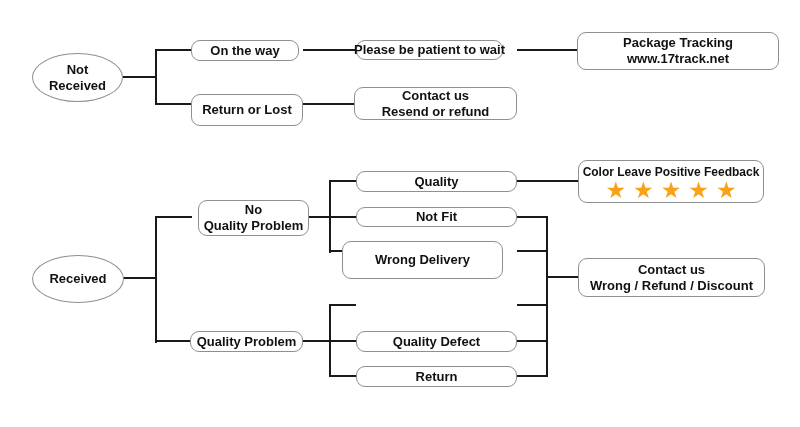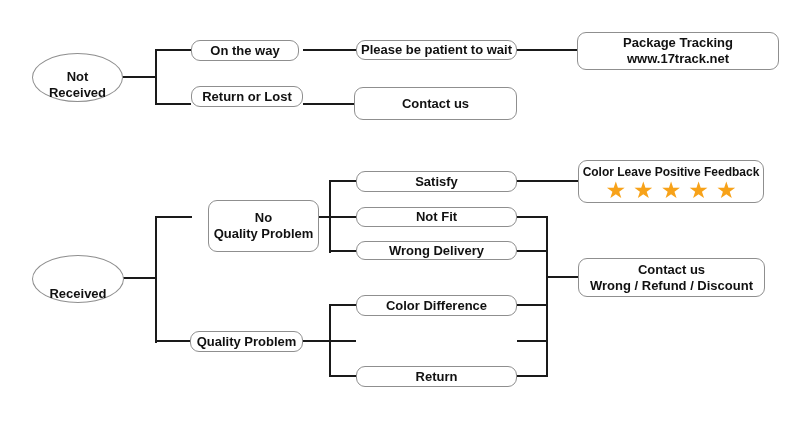--- a/index.html
+++ b/index.html
@@ -15,21 +15,21 @@
     font-family:"Liberation Sans","DejaVu Sans",sans-serif;color:var(--text);
     overflow:hidden;
   }
   .node{
     position:absolute;box-sizing:border-box;background:#fff;
     border:1.5px solid var(--border);border-radius:9px;
     display:flex;flex-direction:column;align-items:center;justify-content:center;
     font-size:13px;font-weight:600;line-height:16px;text-align:center;
     white-space:nowrap;
   }
-  .ellipse{border-radius:50%;justify-content:flex-end;}
+  .ellipse{border-radius:50%;}
   .h{position:absolute;height:2px;background:var(--line);}
   .v{position:absolute;width:2px;background:var(--line);}
   .feedback-title{font-size:12px;line-height:14px;margin-top:2px;}
   .stars{
     color:var(--star);font-size:23px;line-height:22px;letter-spacing:7px;
     margin-top:0px;margin-left:7px; 
   }
   .stars span{display:inline-block;}
 </style>
 </head>
@@ -73,71 +73,72 @@
 
   <div class="node ellipse" style="left:32px;top:53px;width:91px;height:49px">
     <span>Not</span>
     <span>Received</span>
   </div>
 
   <div class="node" style="left:191px;top:40px;width:108px;height:21px">
     <span>On the way</span>
   </div>
 
-  <div class="node" style="left:191px;top:86px;width:112px;height:21px">
+  <div class="node" style="left:191px;top:94px;width:112px;height:32px">
     <span>Return or Lost</span>
   </div>
 
-  <div class="node" style="left:356px;top:40px;width:161px;height:20px">
+  <div class="node" style="left:356px;top:40px;width:147px;height:20px">
     <span>Please be patient to wait</span>
   </div>
 
   <div class="node" style="left:577px;top:32px;width:202px;height:38px">
     <span>Package Tracking</span>
     <span>www.17track.net</span>
   </div>
 
   <div class="node" style="left:354px;top:87px;width:163px;height:33px">
     <span>Contact us</span>
+    <span>Resend or refund</span>
   </div>
 
   <div class="node ellipse" style="left:32px;top:255px;width:92px;height:48px">
     <span>Received</span>
   </div>
 
-  <div class="node" style="left:208px;top:200px;width:111px;height:52px">
+  <div class="node" style="left:198px;top:200px;width:111px;height:36px">
     <span>No</span>
     <span>Quality Problem</span>
   </div>
 
   <div class="node" style="left:356px;top:171px;width:161px;height:21px">
-    <span>Satisfy</span>
+    <span>Quality</span>
   </div>
 
   <div class="node" style="left:356px;top:207px;width:161px;height:20px">
     <span>Not Fit</span>
   </div>
 
-  <div class="node" style="left:356px;top:241px;width:161px;height:19px">
+  <div class="node" style="left:342px;top:241px;width:161px;height:38px">
     <span>Wrong Delivery</span>
   </div>
 
   <div class="node" style="left:578px;top:160px;width:186px;height:43px">
     <span class="feedback-title">Color Leave Positive Feedback</span>
     <span class="stars"><span>★</span><span>★</span><span>★</span><span>★</span><span>★</span></span>
   </div>
 
   <div class="node" style="left:190px;top:331px;width:113px;height:21px">
     <span>Quality Problem</span>
   </div>
 
-  <div class="node" style="left:356px;top:295px;width:161px;height:21px">
-    <span>Color Difference</span>
+
+  <div class="node" style="left:356px;top:331px;width:161px;height:21px">
+    <span>Quality Defect</span>
   </div>
-
 
   <div class="node" style="left:356px;top:366px;width:161px;height:21px">
     <span>Return</span>
   </div>
 
   <div class="node" style="left:578px;top:258px;width:187px;height:39px">
     <span>Contact us</span>
     <span>Wrong / Refund / Discount</span>
   </div>
 

